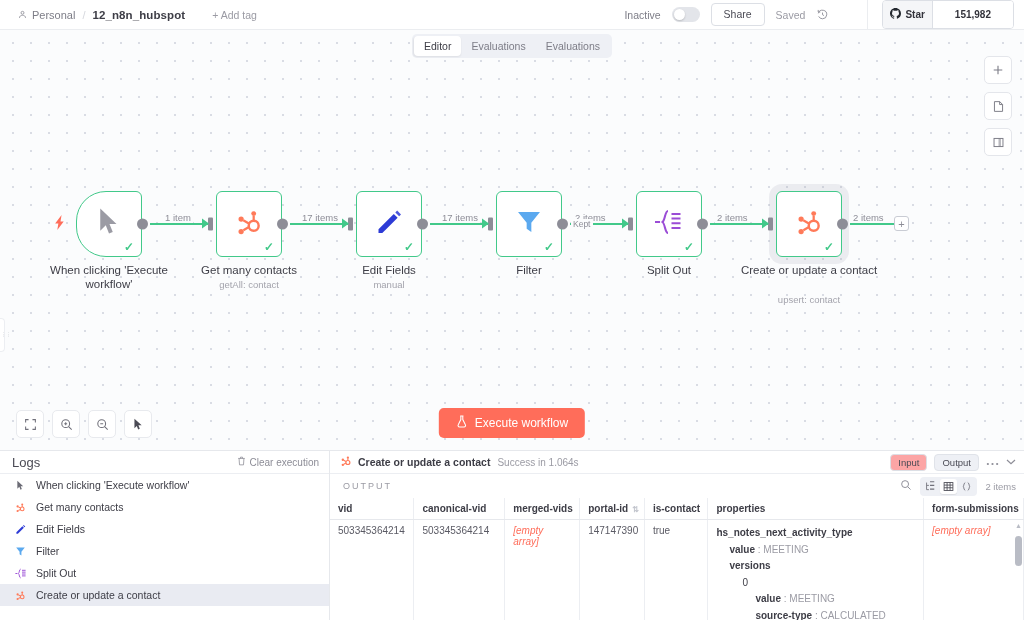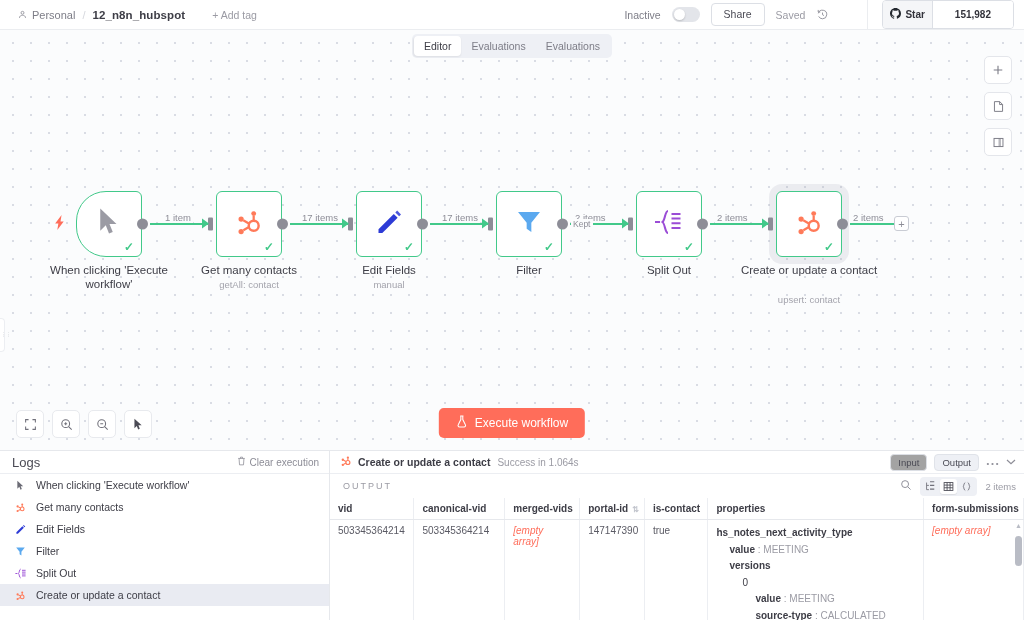--- a/index.html
+++ b/index.html
@@ -173,21 +173,21 @@
   .log-ico { width: 13px; display: flex; align-items: center; justify-content: center; }
 
   .out-pane { flex: 1; position: relative; display: flex; flex-direction: column; }
   .out-head {
     height: 23px; display: flex; align-items: center; padding: 0 8px 0 10px;
     border-bottom: 1px solid #eceef2;
   }
   .out-node-name { font-size: 10.5px; font-weight: bold; color: #3d3d46; margin-left: 6px; }
   .out-node-status { font-size: 10px; color: #9b9ba4; margin-left: 7px; }
   .io-tabs { margin-left: auto; display: flex; align-items: center; gap: 7px; }
-  .io-tab { font-size: 9.5px; color: #4b4b55; border: 1px solid #dcdfe5; border-radius: 4px; padding: 2px 7px; cursor: pointer; background: #a3a3a3; }
+  .io-tab { font-size: 9.5px; color: #4b4b55; border: 1px solid #dcdfe5; border-radius: 4px; padding: 2px 7px; cursor: pointer; background: #fca5a5; }
   .io-tab.active { background: #eef0f5; border-color: #e0e3e9; }
   .io-dots { font-size: 13px; color: #8d8d97; line-height: 6px; cursor: pointer; }
   .chev { font-size: 9px; color: #8d8d97; cursor: pointer; }
 
   .out-subhead { height: 24px; display: flex; align-items: center; padding: 0 8px 0 13px; }
   .out-label { font-size: 9px; letter-spacing: 2px; color: #9b9ba4; }
   .out-right { margin-left: auto; display: flex; align-items: center; gap: 8px; }
   .viewmodes { display: flex; background: #eef0f5; border-radius: 4px; padding: 2px; gap: 1px; }
   .vm { width: 17px; height: 15px; display: flex; align-items: center; justify-content: center;
         border-radius: 3px; cursor: pointer; color: #70707a; }

